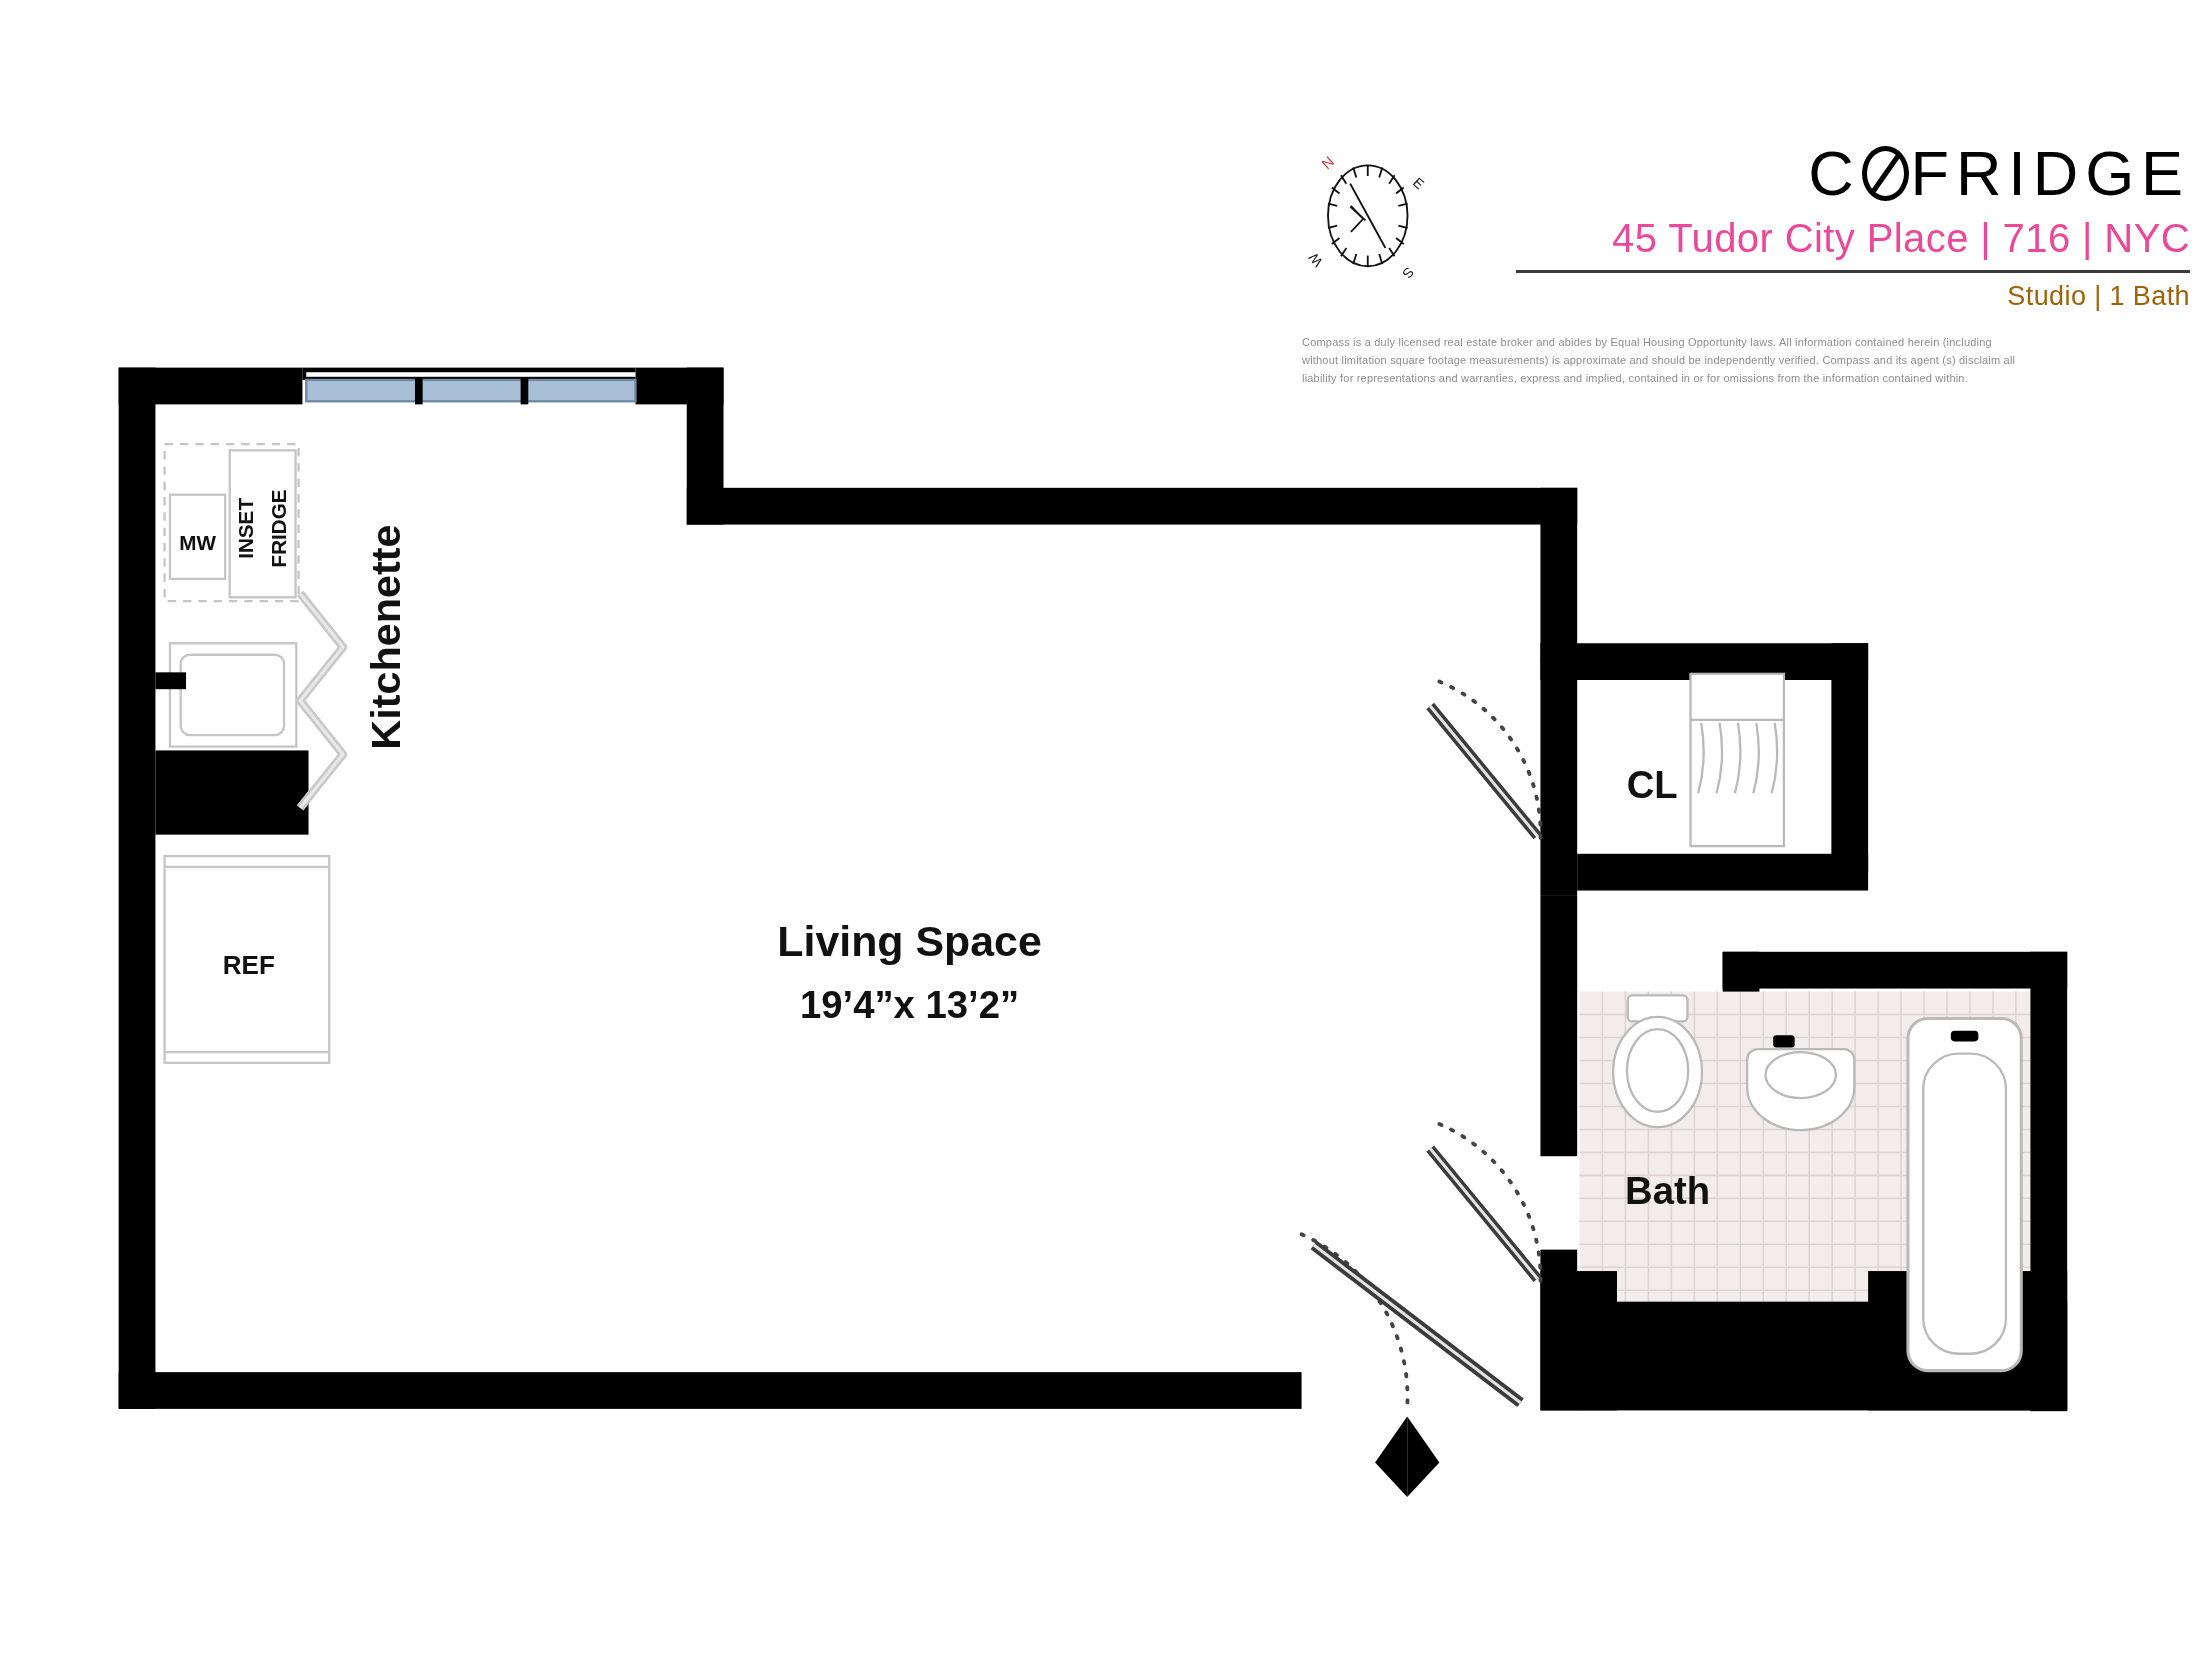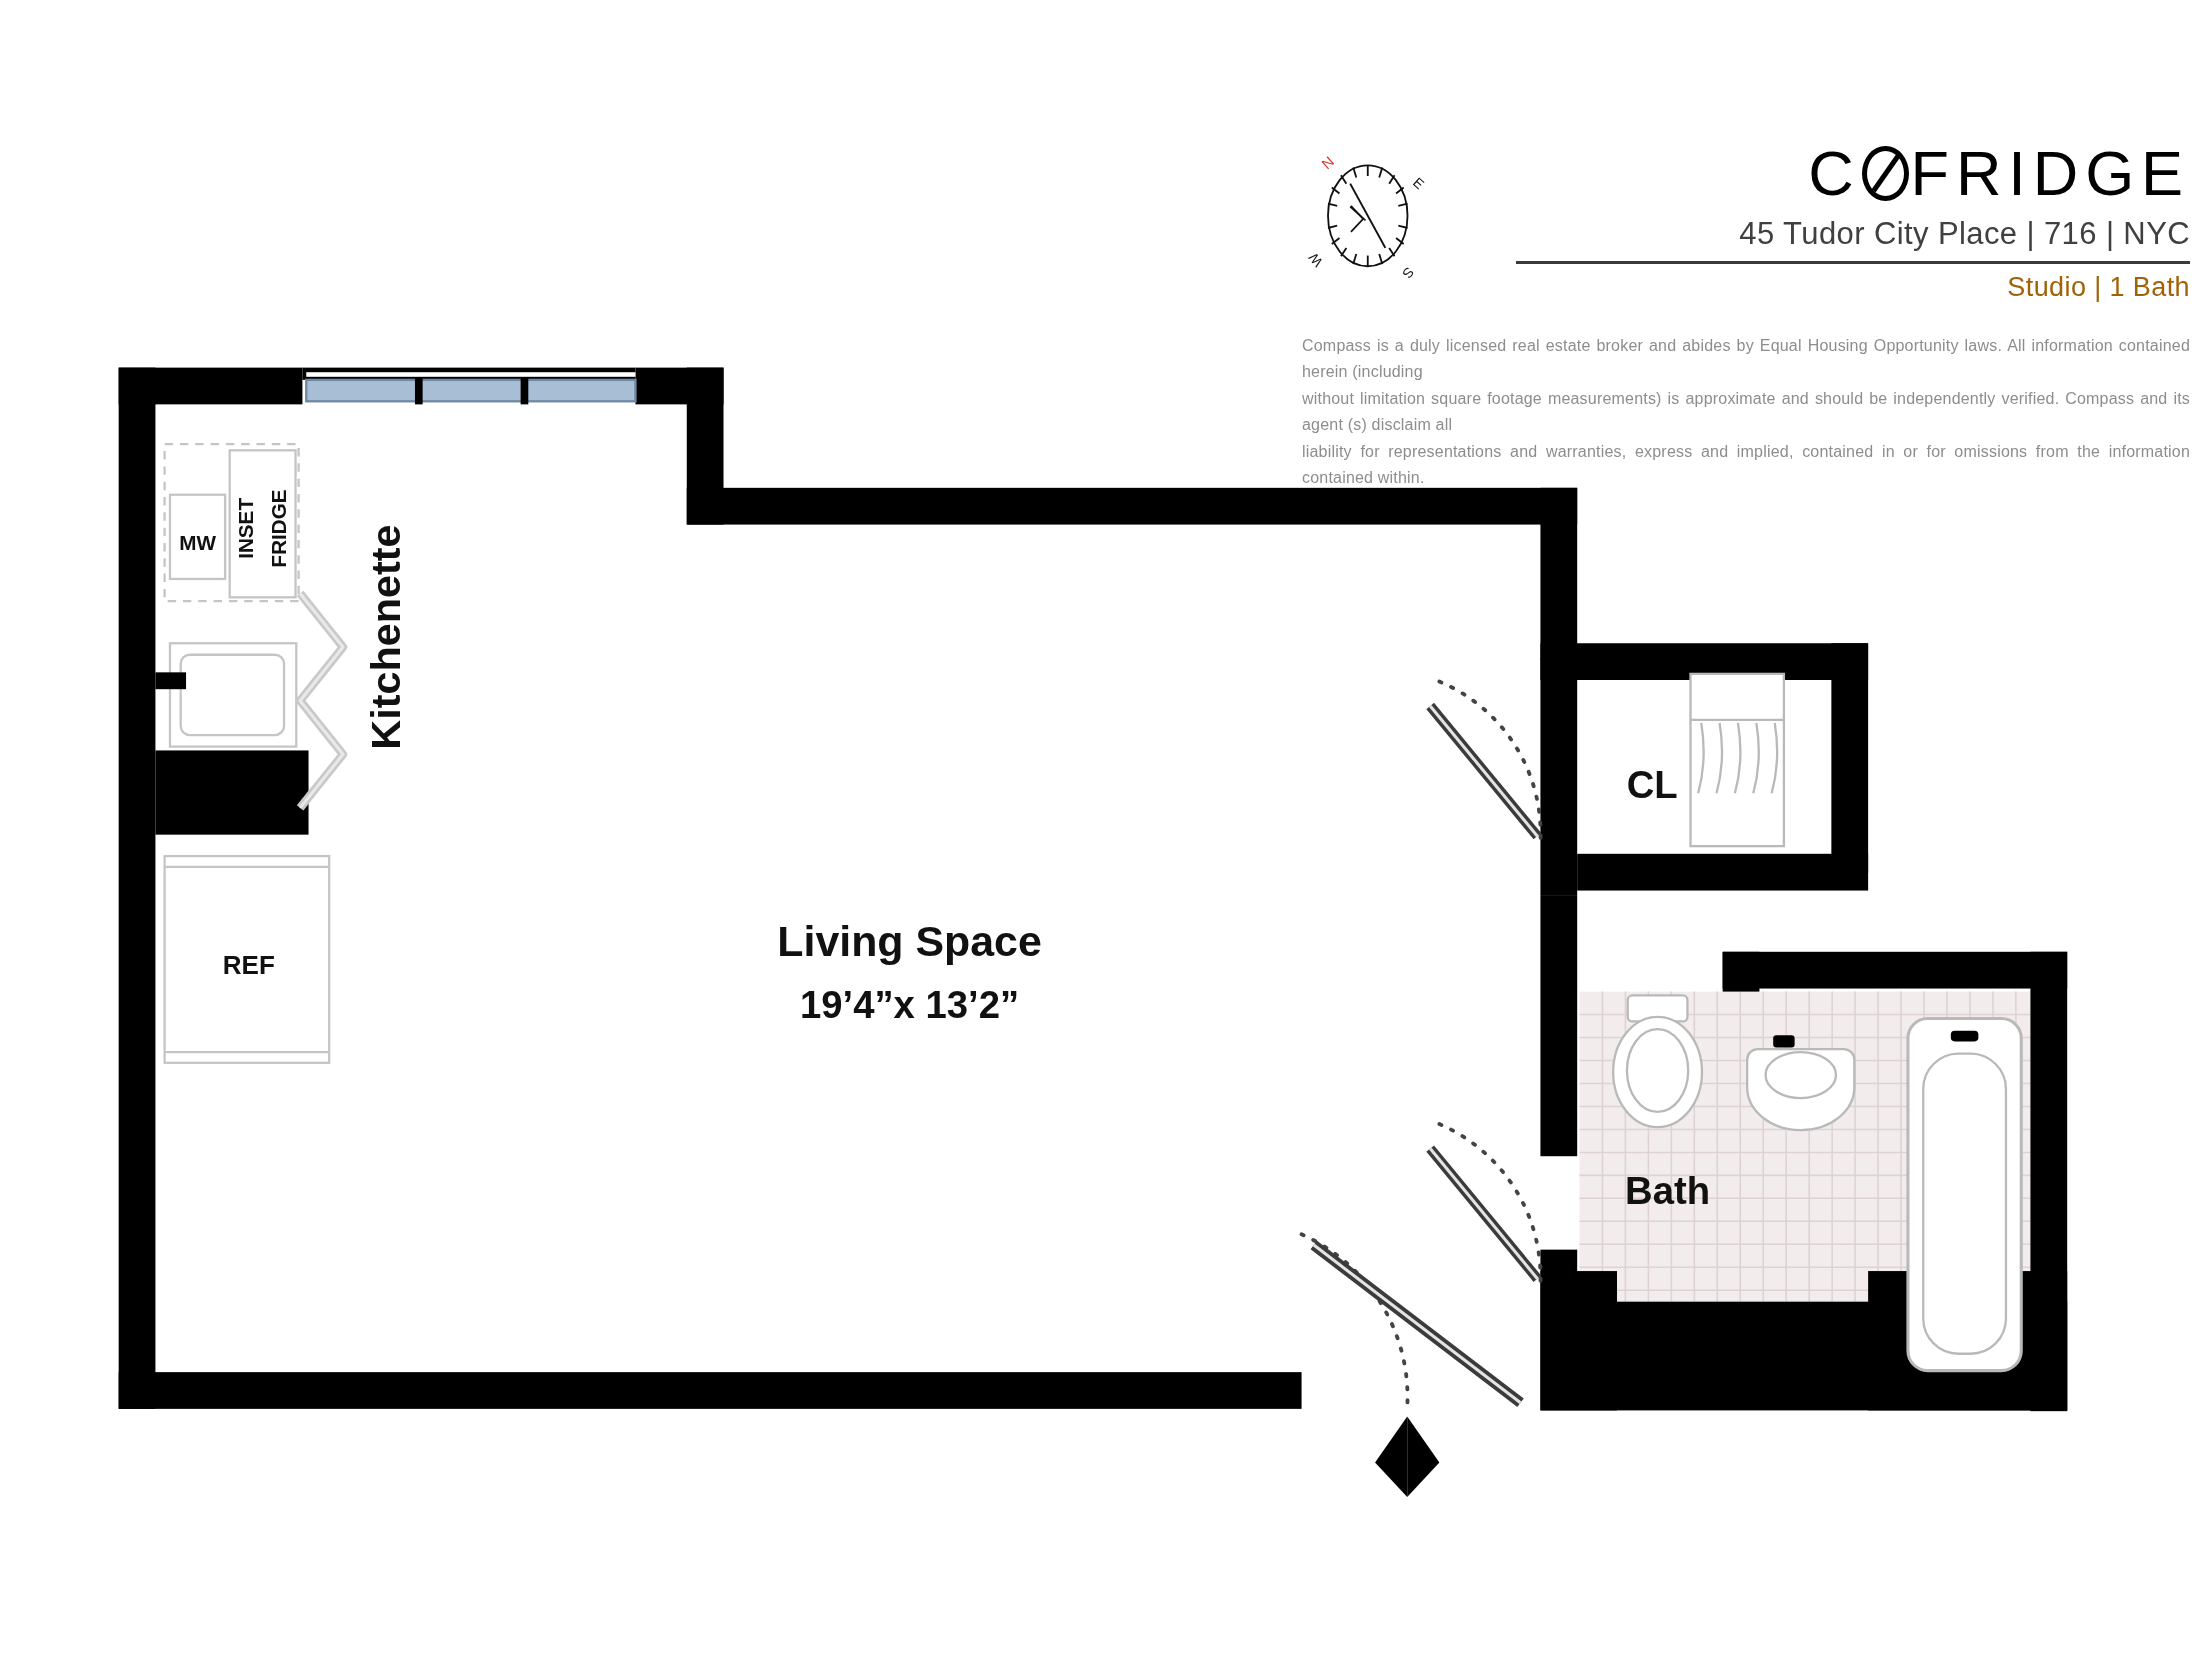--- a/index.html
+++ b/index.html
@@ -9,25 +9,25 @@
   
   #header{position:absolute;left:1302px;top:142px;width:888px;height:237px;}
   #compass-rose{position:absolute;left:0px;top:7.7px;width:130px;height:130px;}
   #brand-block{position:absolute;left:214px;top:0px;width:674px;text-align:right;}
   #brand-wordmark{font-size:63px;letter-spacing:6.9px;font-weight:400;line-height:1.0;
       color:#000;white-space:nowrap;display:flex;justify-content:flex-end;align-items:center;}
   #brand-wordmark .oglyph{display:inline-block;position:relative;width:47px;height:55px;margin:0 1.5px;}
   #brand-wordmark .oglyph .ring{position:absolute;inset:0;border:5.4px solid #000;border-radius:50%;}
   #brand-wordmark .oglyph .slash{position:absolute;left:50%;top:6.1px;width:5.4px;height:43px;
       background:#000;transform:translateX(-50%) rotate(35deg);}
-  #address-line{font-size:31px;letter-spacing:0.4px;margin-top:10.7px;white-space:nowrap;color:#404040;}
+  #address-line{font-size:40px;letter-spacing:0.4px;margin-top:10.7px;white-space:nowrap;color:#ec4899;}
   #rule{height:3.1px;background:#3a3a3a;margin:9.2px 0 7.7px auto;width:100%;}
   #unit-line{font-size:27px;letter-spacing:0.4px;white-space:nowrap;color:#a16207;}
   #disclaimer{position:absolute;left:0px;top:191px;width:888px;text-align:justify;
-      font-size:16px;line-height:1.65;color:#8d8d8d;letter-spacing:0.2px;}
+      font-size:11px;line-height:1.65;color:#8d8d8d;letter-spacing:0.2px;}
   #disclaimer > span{display:block;}
 
   
   #plan{position:absolute;left:0;top:0;width:2205px;height:1654px;}
 </style>
 </head>
 <body>
 
 <div id="header">
 

